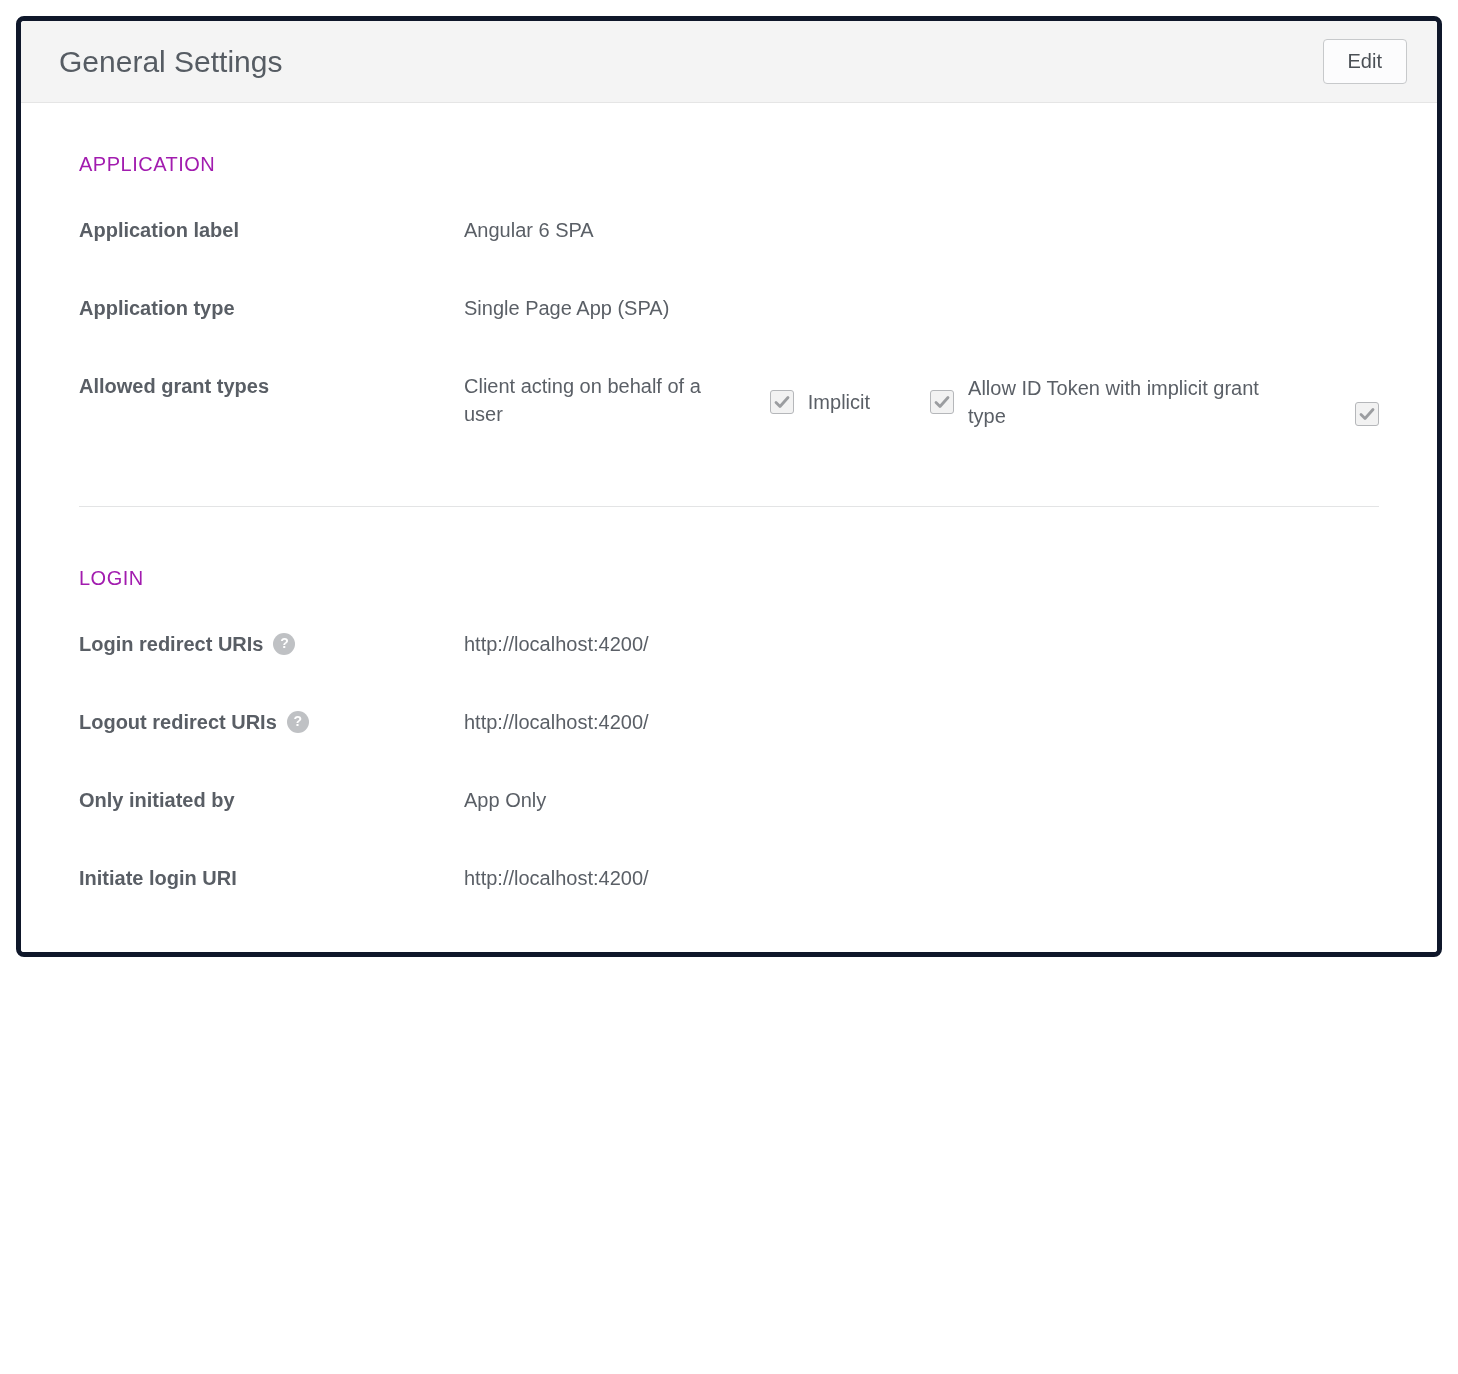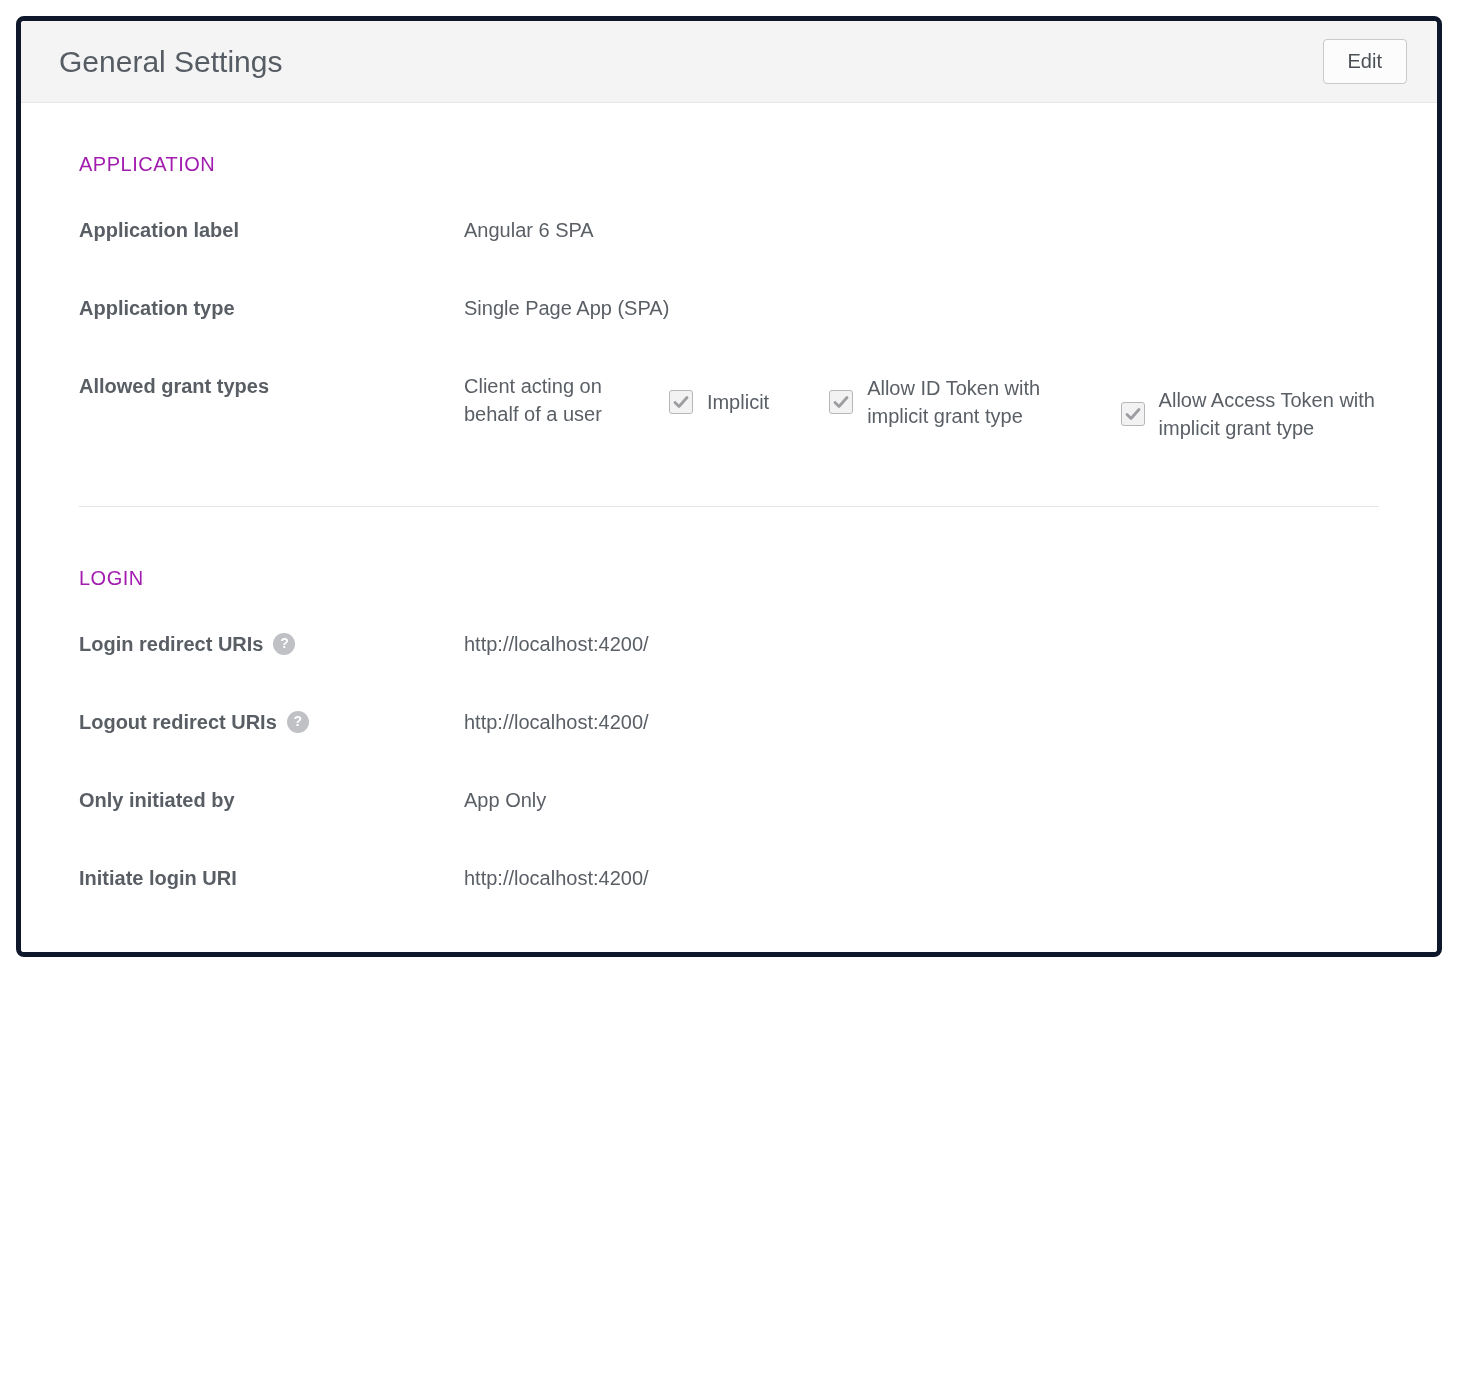--- a/index.html
+++ b/index.html
@@ -182,21 +182,20 @@
             </span>
             <span>Allow ID Token with implicit grant type</span>
           </div>
 
           <div class="cb-row indent-2" style="margin-bottom:0;">
             <span class="cb">
               <svg viewBox="0 0 16 16">
                   <polyline points="2,8.5 6,12.5 14,3.5"></polyline>
                 </svg>
             </span>
-            <span>Allow Access Token with implicit grant type</span>
           </div>
         </div>
       </div>
 
       <hr class="divider">
     </div>
 
     <div class="section-block">
       <div class="section-title">LOGIN</div>
 

